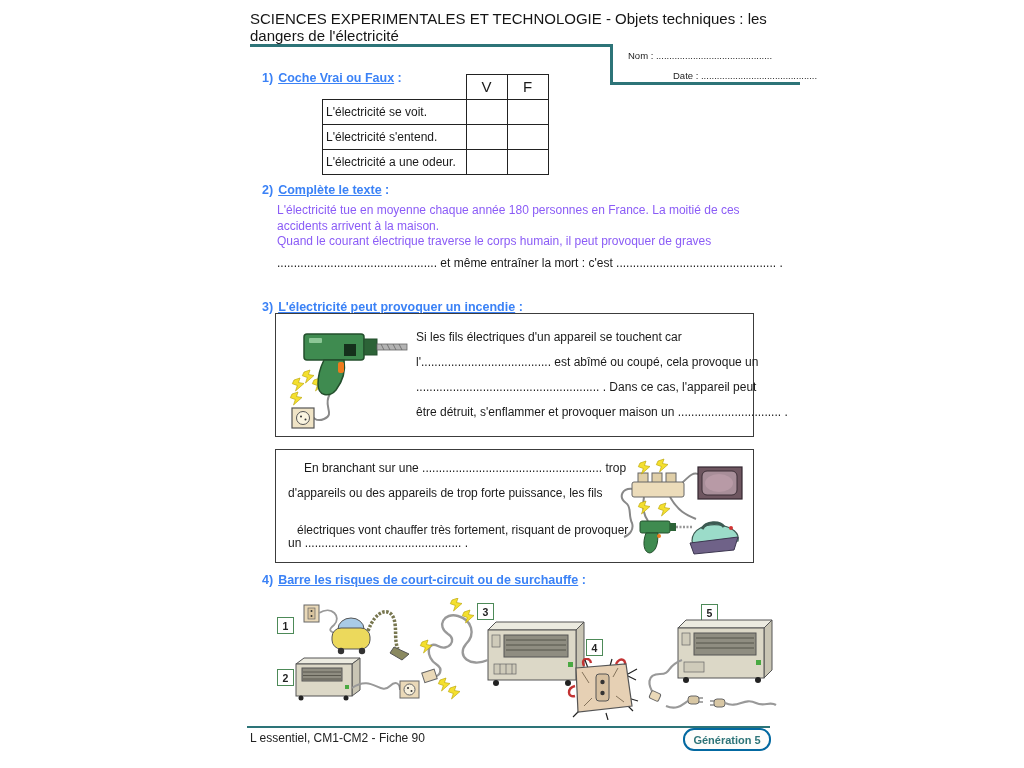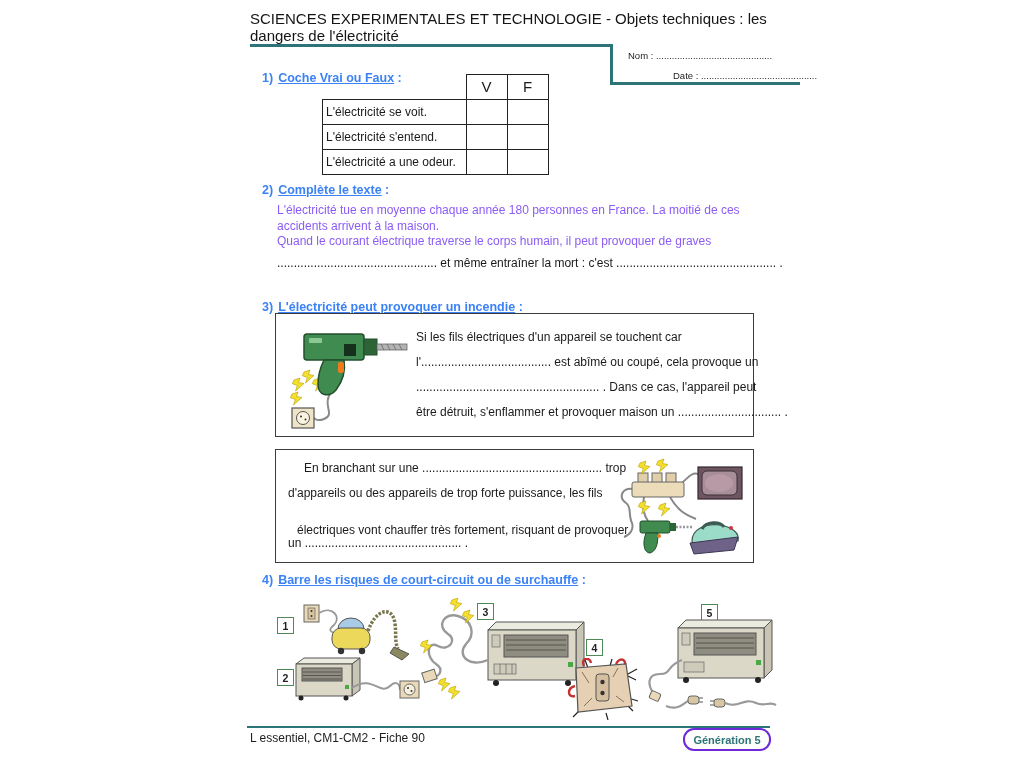--- a/index.html
+++ b/index.html
@@ -34,21 +34,21 @@
   .frame{border:1.5px solid #3c3c3c;background:#fff;}
   .boxline{position:absolute;font-size:12px;white-space:nowrap;color:#1a1a1a;}
 
   
   .numbox{position:absolute;width:15px;height:15px;border:1.6px solid #4d8a58;background:#fff;
           display:flex;align-items:center;justify-content:center;
           font-size:10.5px;font-weight:bold;color:#222;}
 
   
   .footer-text{font-size:12px;color:#222;}
-  .badge{position:absolute;border:2px solid #6d28d9;border-radius:11px;background:#fdfdfb;
+  .badge{position:absolute;border:2px solid #0369a1;border-radius:11px;background:#fdfdfb;
          display:flex;align-items:center;justify-content:center;
          font-size:11px;font-weight:bold;color:#2d7478;}
   svg{display:block;}
 </style>
 </head>
 <body>
 
 <div id="page">
 
   <div class="abs title" style="left:250px;top:10px;width:540px;">

